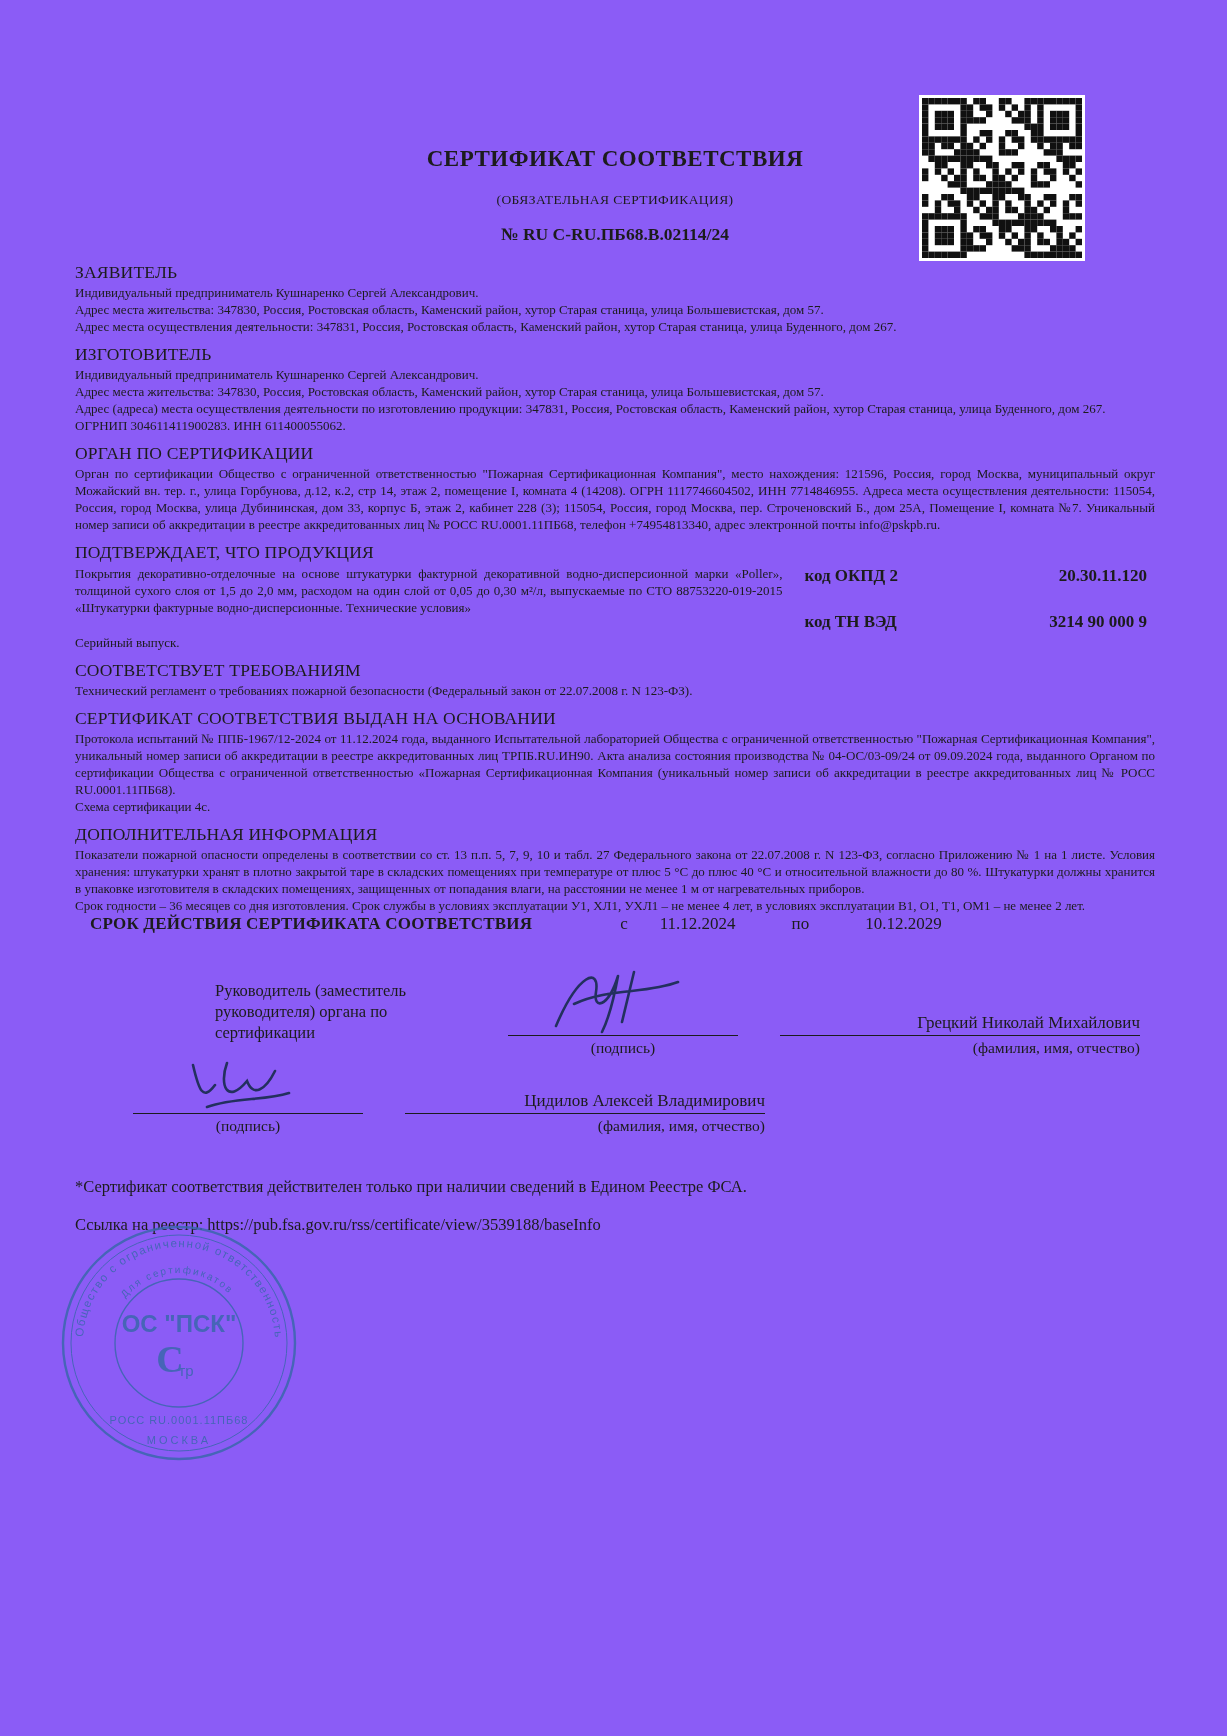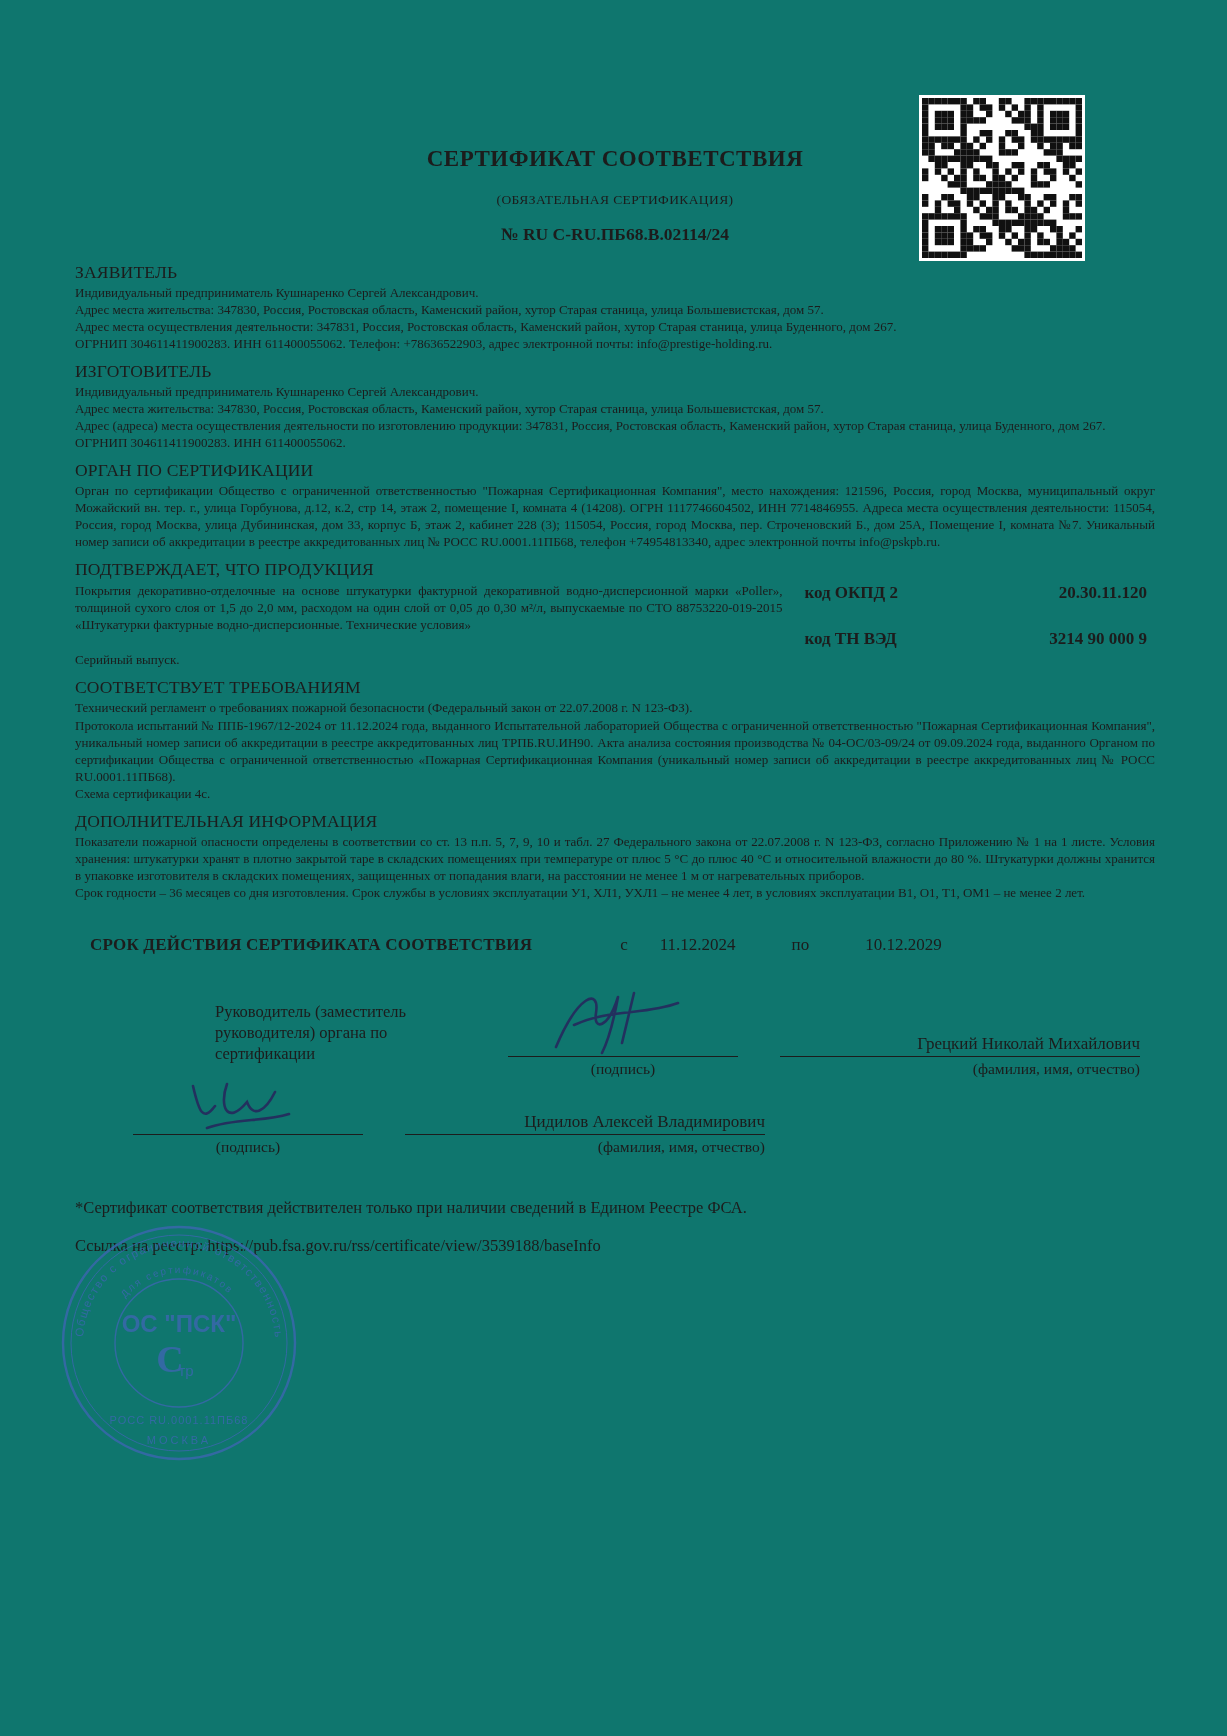--- a/index.html
+++ b/index.html
@@ -1,20 +1,20 @@
 <!DOCTYPE html>
 <html lang="ru"><head>
 <meta charset="utf-8">
 <style>
   * { margin:0; padding:0; box-sizing:border-box; }
   html,body { background:#e9e9e9; }
   body { font-family:"Liberation Serif","DejaVu Serif",serif; color:#1c1c1c; }
   .page {
     position:relative; width:1227px; height:1736px; margin:0 auto;
-    background:#0f766e; overflow:hidden;
+    background:#8b5cf6; overflow:hidden;
     box-shadow:0 0 12px rgba(0,0,0,.25);
   }
   .content { position:absolute; left:75px; right:72px; top:0; }
 
   
   .doc-title { text-align:center; margin-top:146px; font-size:23px; font-weight:bold; letter-spacing:.5px; }
   .doc-subtitle { text-align:center; margin-top:20px; font-size:13.5px; letter-spacing:.4px; }
   .doc-number { text-align:center; margin-top:16px; font-size:17.5px; font-weight:bold; }
 
   .qr-wrap { position:absolute; top:95px; right:142px; width:166px; height:166px; background:#fff; padding:3px; }
@@ -27,21 +27,21 @@
 
   
   .product-flex { display:flex; margin-top:2px; }
   .product-left { width:65.5%; }
   .product-right { width:34.5%; padding-left:22px; font-size:17px;font-weight:bold; }
   .code-row { display:flex; justify-content:space-between; line-height:1.31; }
   .code-row + .code-row { margin-top:24px; }
   .code-row .val { padding-right:8px; }
 
   
-  .validity { margin-top:34px; font-size:17px; display:flex; align-items:baseline; padding-left:15px; }
+  .validity { font-size:17px; display:flex; align-items:baseline; padding-left:15px; }
   .validity .v-label { font-weight:bold; letter-spacing:.2px; }
   .validity .v-from-word { margin-left:88px; }
   .validity .v-from-date { margin-left:32px; }
   .validity .v-to-word { margin-left:56px; }
   .validity .v-to-date { margin-left:56px; }
 
   
   .sig-block { margin-top:46px; }
   .sig-row { display:flex; align-items:flex-end; font-size:16.5px; }
   .sig-row + .sig-row { margin-top:34px; }
@@ -415,21 +415,20 @@
     <div class="doc-title">СЕРТИФИКАТ СООТВЕТСТВИЯ</div>
     <div class="doc-subtitle">(ОБЯЗАТЕЛЬНАЯ СЕРТИФИКАЦИЯ)</div>
     <div class="doc-number">№ RU С-RU.ПБ68.В.02114/24</div>
 
     
     <div class="sec-heading" style="margin-top:17px">ЗАЯВИТЕЛЬ</div>
     <div class="body-block">
       <p class="body">Индивидуальный предприниматель Кушнаренко Сергей Александрович.</p>
       <p class="body">Адрес места жительства: 347830, Россия, Ростовская область, Каменский район, хутор Старая станица, улица Большевистская, дом 57.</p>
       <p class="body">Адрес места осуществления деятельности: 347831, Россия, Ростовская область, Каменский район, хутор Старая станица, улица Буденного, дом 267.</p>
-      <p class="body">ОГРНИП 304611411900283. ИНН 611400055062. Телефон: +78636522903, адрес электронной почты: info@prestige-holding.ru.</p>
     </div>
 
     
     <div class="sec-heading">ИЗГОТОВИТЕЛЬ</div>
     <div class="body-block">
       <p class="body">Индивидуальный предприниматель Кушнаренко Сергей Александрович.</p>
       <p class="body">Адрес места жительства: 347830, Россия, Ростовская область, Каменский район, хутор Старая станица, улица Большевистская, дом 57.</p>
       <p class="body">Адрес (адреса) места осуществления деятельности по изготовлению продукции: 347831, Россия, Ростовская область, Каменский район, хутор Старая станица, улица Буденного, дом 267.</p>
       <p class="body">ОГРНИП 304611411900283. ИНН 611400055062.</p>
     </div>
@@ -459,20 +458,21 @@
     </div>
     <p class="body">Серийный выпуск.</p>
 
     
     <div class="sec-heading">СООТВЕТСТВУЕТ ТРЕБОВАНИЯМ</div>
     <div class="body-block">
       <p class="body">Технический регламент о требованиях пожарной безопасности (Федеральный закон от 22.07.2008 г. N 123-ФЗ).</p>
     </div>
 
     
+    <div class="sec-heading">СЕРТИФИКАТ СООТВЕТСТВИЯ ВЫДАН НА ОСНОВАНИИ</div>
     <div class="body-block">
       <p class="body">Протокола испытаний № ППБ-1967/12-2024 от 11.12.2024 года, выданного Испытательной лабораторией Общества с ограниченной ответственностью "Пожарная Сертификационная Компания", уникальный номер записи об аккредитации в реестре аккредитованных лиц ТРПБ.RU.ИН90. Акта анализа состояния производства № 04-ОС/03-09/24 от 09.09.2024 года, выданного Органом по сертификации Общества с ограниченной ответственностью «Пожарная Сертификационная Компания (уникальный номер записи об аккредитации в реестре аккредитованных лиц № РОСС RU.0001.11ПБ68).</p>
       <p class="body">Схема сертификации 4с.</p>
     </div>
 
     
     <div class="sec-heading">ДОПОЛНИТЕЛЬНАЯ ИНФОРМАЦИЯ</div>
     <div class="body-block">
       <p class="body">Показатели пожарной опасности определены в соответствии со ст. 13 п.п. 5, 7, 9, 10 и табл. 27 Федерального закона от 22.07.2008 г. N 123-ФЗ, согласно Приложению № 1 на 1 листе. Условия хранения: штукатурки хранят в плотно закрытой таре в складских помещениях при температуре от плюс 5 °С до плюс 40 °С и относительной влажности до 80 %. Штукатурки должны хранится в упаковке изготовителя в складских помещениях, защищенных от попадания влаги, на расстоянии не менее 1 м от нагревательных приборов.</p>
       <p class="body">Срок годности – 36 месяцев со дня изготовления. Срок службы в условиях эксплуатации У1, ХЛ1, УХЛ1 – не менее 4 лет, в условиях эксплуатации В1, О1, Т1, ОМ1 – не менее 2 лет.</p>

